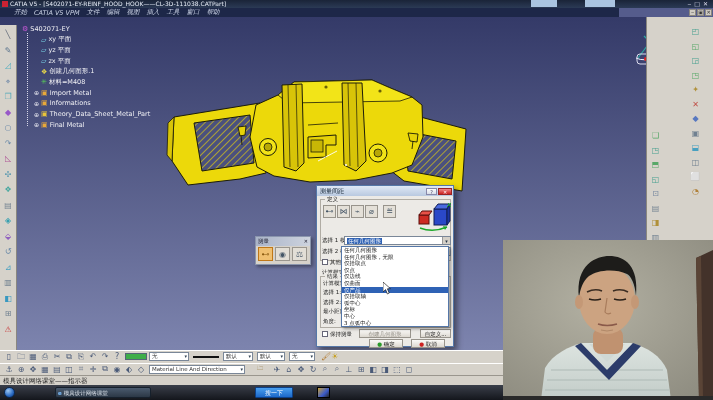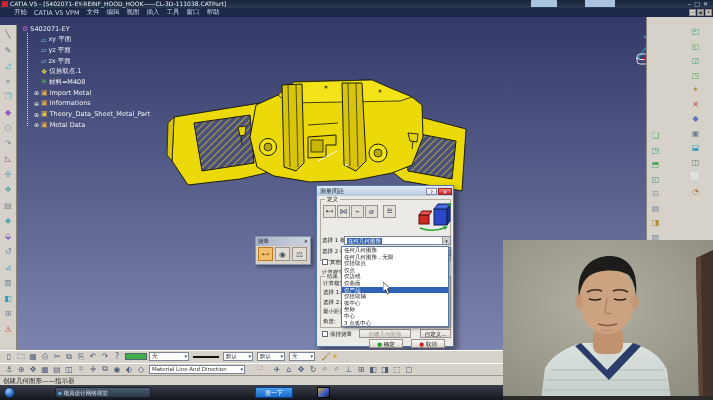--- a/index.html
+++ b/index.html
@@ -5,21 +5,21 @@
   * { box-sizing: border-box; margin: 0; padding: 0; }
   html,body { width:713px; height:400px; overflow:hidden; }
   body { position:relative; font-family:"DejaVu Sans",sans-serif; background:#555c8c; }
   .abs { position:absolute; }
 
   
   .titlebar { left:0; top:0; width:713px; height:8px; background:linear-gradient(#1a2438,#2b3a55); color:#e8eef8; font-size:6px; line-height:8px; white-space:nowrap; }
   .titlebar .appicon { display:inline-block; width:6px; height:6px; background:#c23; margin:1px 2px 0 2px; vertical-align:top; }
   .win-btns { right:2px; top:0; color:#dde; font-size:6px; letter-spacing:3px; }
   .tb-artifact { background:#aac4e0; height:7px; top:0; }
-  .menubar { left:0; top:8px; width:713px; height:9px; background:#1d2748; color:#ccd4e6; font-size:6.5px; display:flex; align-items:center; gap:7px; padding-left:14px; }
+  .menubar { left:0; top:8px; width:619px; height:9px; background:#1d2748; color:#ccd4e6; font-size:6.5px; display:flex; align-items:center; gap:7px; padding-left:14px;font-style:italic; }
   .menubar .mitem { white-space:nowrap; }
   .mdi-btns { right:1px; top:9px; display:flex; gap:1px; }
   .mdi-btns span { width:7px; height:7px; background:#cfcbc3; border:1px solid #8a877f; font-size:5px; line-height:5px; text-align:center; color:#333; }
 
   
   .viewport { left:0; top:17px; width:713px; height:333px; background:linear-gradient(#343a68,#7d84ae); }
 
   
   .lefttb { left:0; top:25px; width:17px; height:325px; background:#d6d2ca; border-right:1px solid #8a877f; display:flex; flex-direction:column; align-items:center; padding-top:2px; }
   .lefttb .ic, .coltb .ic { width:13px; height:15.5px; font-size:8px; line-height:15px; text-align:center; }
@@ -146,21 +146,21 @@
       <span>yz 平面</span>
     </div>
       <div class="row child">
       <span class="exp"></span>
       <span class="ticon" style="color: rgb(122, 212, 232);">▱</span>
       <span>zx 平面</span>
     </div>
       <div class="row child">
       <span class="exp"></span>
       <span class="ticon" style="color: rgb(232, 216, 74);">❖</span>
-      <span>仅拾取点.1</span>
+      <span>创建几何图形.1</span>
     </div>
       <div class="row child">
       <span class="exp"></span>
       <span class="ticon" style="color: rgb(88, 200, 88);">✳</span>
       <span>材料=M408</span>
     </div>
       <div class="row child">
       <span class="exp">⊕</span>
       <span class="ticon" style="color: rgb(232, 168, 58);">▣</span>
       <span>Import Metal</span>
@@ -171,21 +171,21 @@
       <span>Informations</span>
     </div>
       <div class="row child">
       <span class="exp">⊕</span>
       <span class="ticon" style="color: rgb(232, 196, 58);">▣</span>
       <span>Theory_Data_Sheet_Metal_Part</span>
     </div>
       <div class="row child">
       <span class="exp">⊕</span>
       <span class="ticon" style="color: rgb(232, 168, 58);">▣</span>
-      <span>Metal Data</span>
+      <span>Final Metal</span>
     </div>
     </div>
 </div>
 
 <svg class="abs" style="left:160px;top:75px;" width="310" height="135" viewBox="0 0 310 135">
   <defs>
     <pattern id="hatch" width="5" height="5" patternUnits="userSpaceOnUse" patternTransform="rotate(45)">
       <rect width="5" height="5" fill="#4a507e"></rect>
       <line x1="0" y1="0" x2="0" y2="5" stroke="#d8c616" stroke-width="1.4"></line>
     </pattern>
@@ -420,21 +420,21 @@
       <span class="ic">⊥</span>
       <span class="ic">⊞</span>
       <span class="ic">◧</span>
       <span class="ic">◨</span>
       <span class="ic">⬚</span>
       <span class="ic">◻</span>
     </div>
 </div>
 
 <div class="abs statusbar">
-  <span>创建几何图形——指示器</span>
+  <span>模具设计网络课堂——指示器</span>
 </div>
 
 <div class="abs taskbar">
   <div class="orb"></div>
   <div class="taskbtn"><span class="e">e</span><span>模具设计网络课堂</span></div>
   <div class="srchbtn">搜一下</div>
   <div class="mediabtn"></div>
 </div>
 
 <svg class="abs webcam" viewBox="0 0 210 160">

